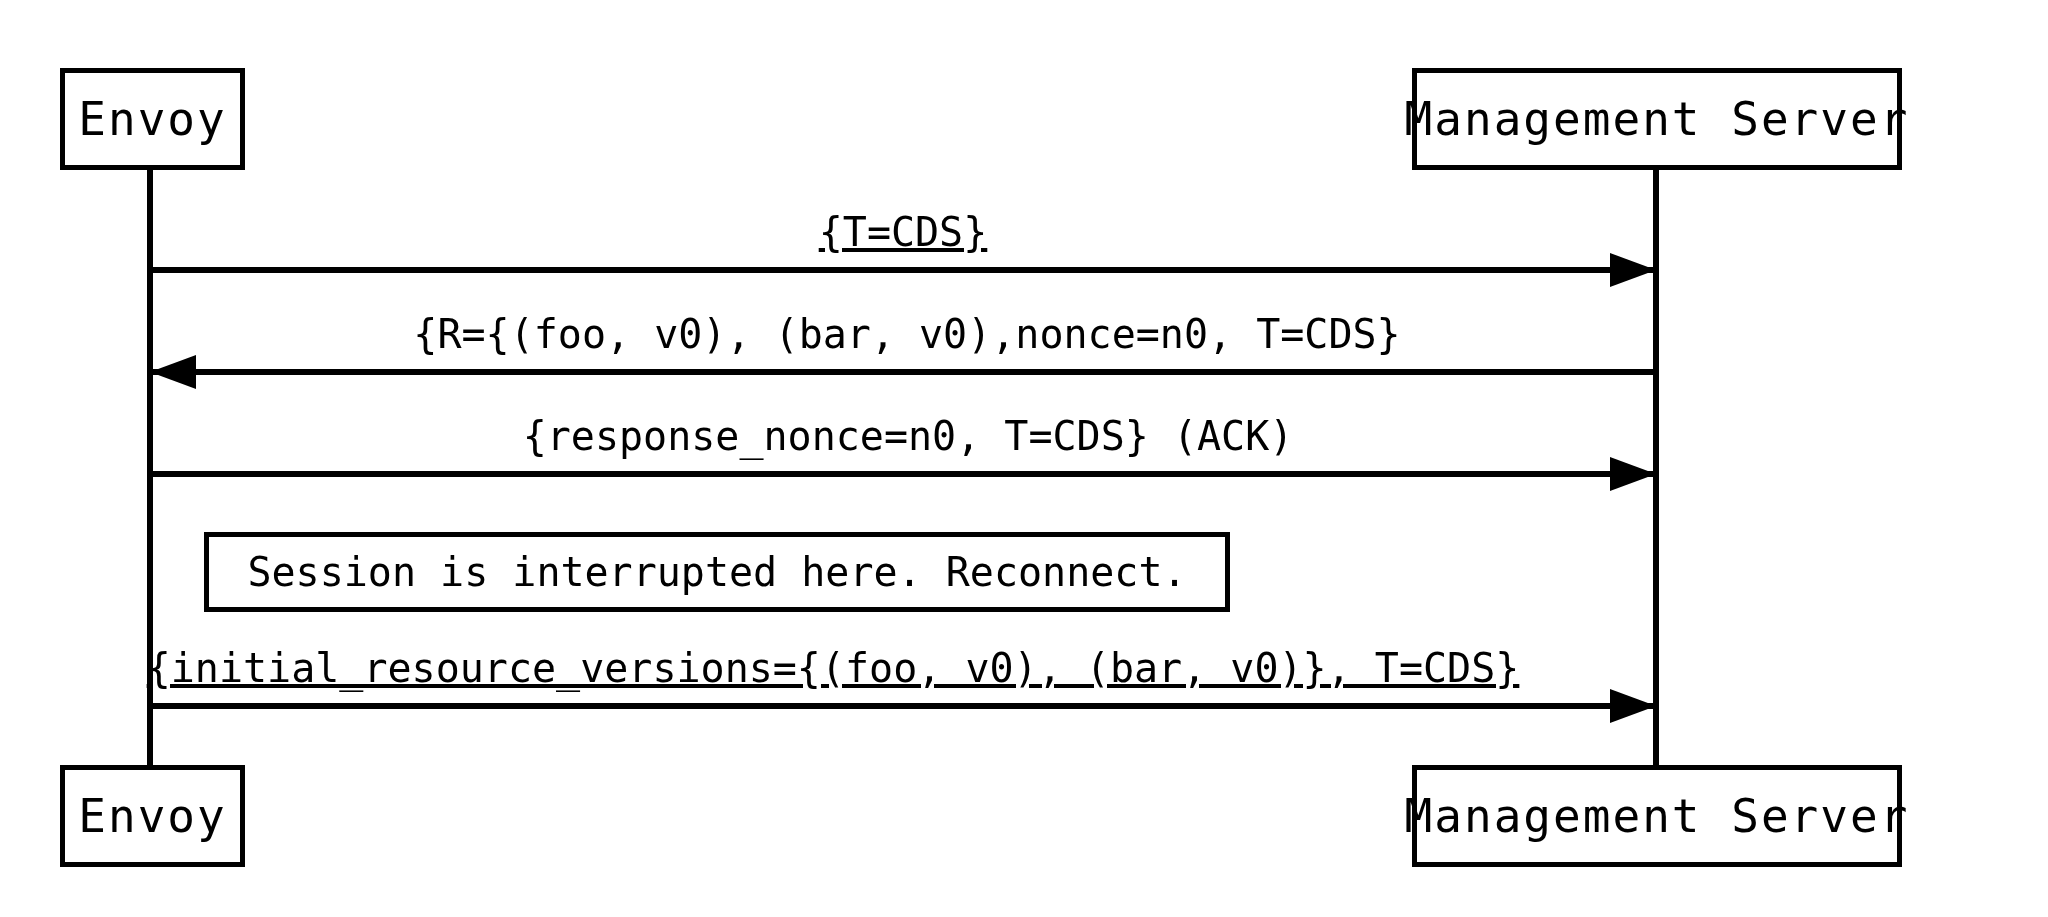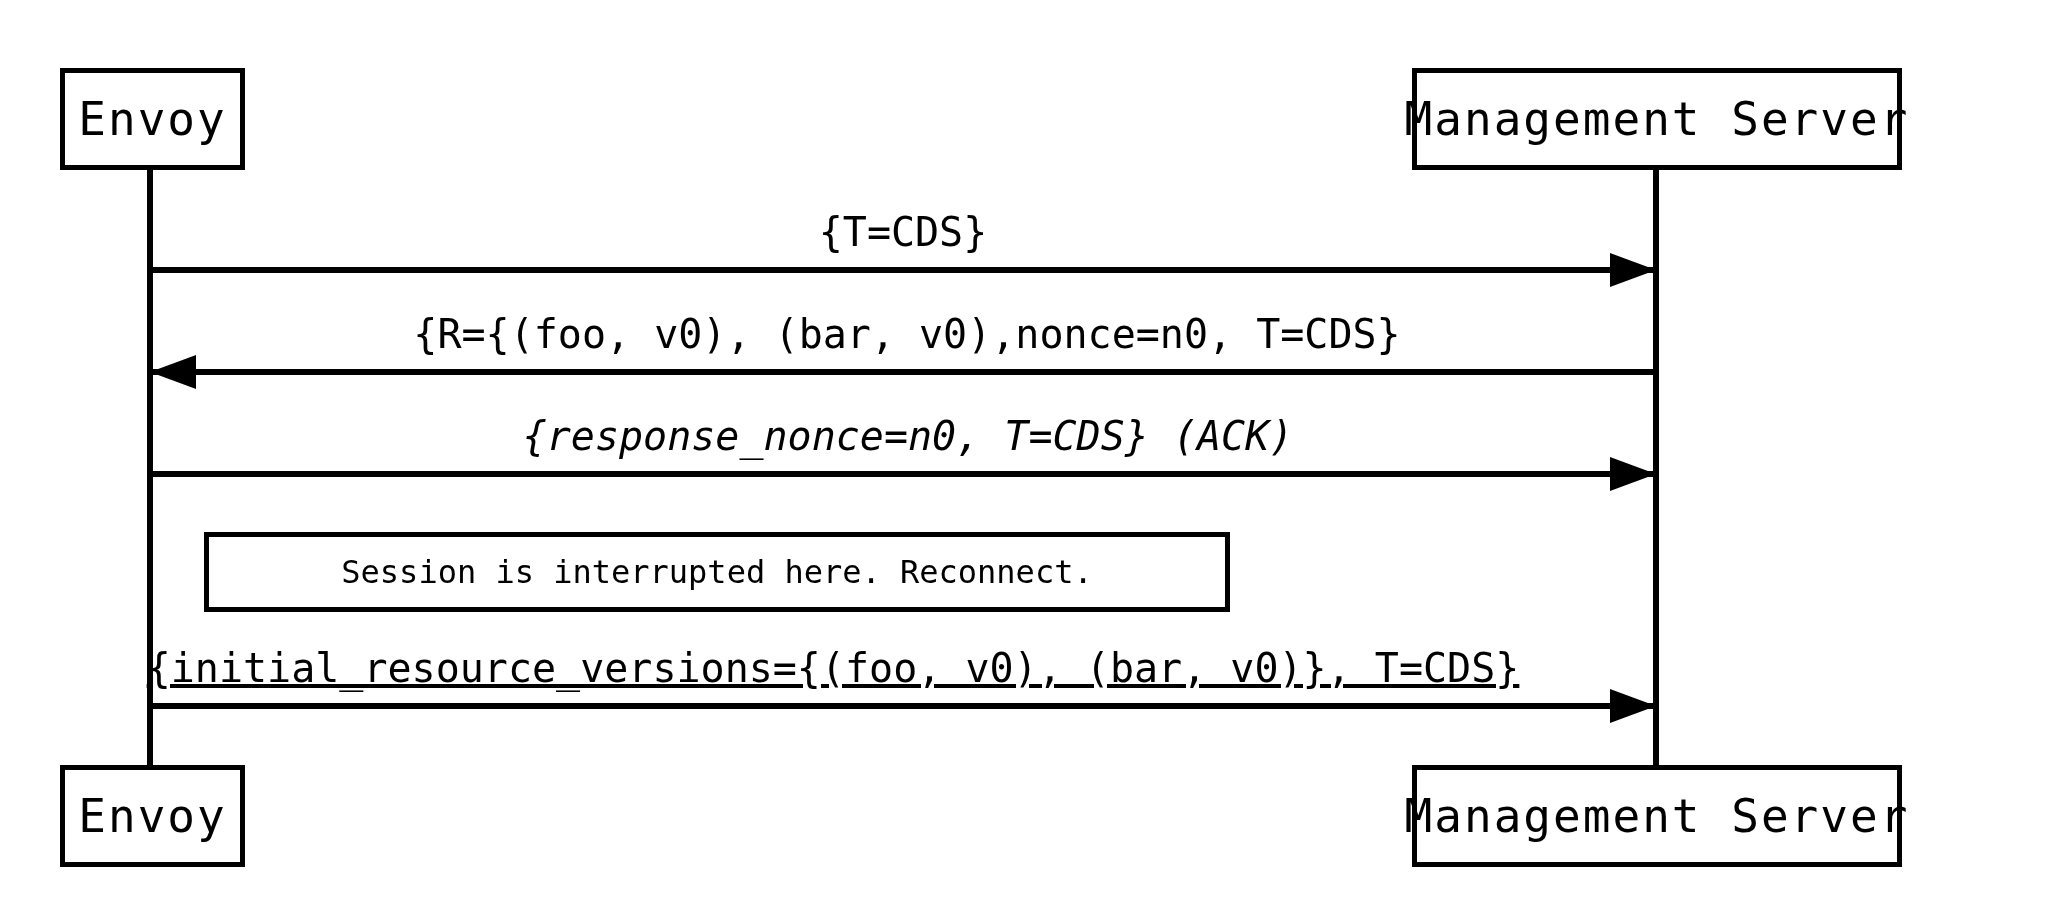--- a/index.html
+++ b/index.html
@@ -62,48 +62,48 @@
     white-space: pre;
   }
   .note-box {
     position: absolute;
     box-sizing: border-box;
     border: 5px solid #000000;
     background: #ffffff;
     display: flex;
     align-items: center;
     justify-content: center;
-    font-size: 32px;
+    font-size: 40px;
     white-space: pre;
   }
 </style>
 </head>
 <body>
 
 <div class="canvas">
 
   <div class="actor-box" style="left:60px; top:68px; width:185px; height:102px;">
     <span>Envoy</span>
   </div>
   <div class="actor-box" style="left:1412px; top:68px; width:490px; height:102px;">
     <span>Management Server</span>
   </div>
 
   <div class="lifeline" style="left:147px; top:170px; height:595px;"></div>
   <div class="lifeline" style="left:1653px; top:170px; height:595px;"></div>
 
-  <div class="msg-label" style="left:903px; top:208px;">{T=CDS}</div>
+  <div class="msg-label" style="left:903px; top:208px;text-decoration:underline;">{T=CDS}</div>
   <div class="msg-line" style="left:150px; top:267px; width:1506px;"></div>
   <div class="arrowhead right" style="left:1610px; top:253px;"></div>
 
   <div class="msg-label" style="left:907px; top:310px;">{R={(foo, v0), (bar, v0),nonce=n0, T=CDS}</div>
   <div class="msg-line" style="left:150px; top:369px; width:1506px;"></div>
   <div class="arrowhead left" style="left:150px; top:355px;"></div>
 
-  <div class="msg-label" style="left:908px; top:412px;font-style:italic;">{response_nonce=n0, T=CDS} (ACK)</div>
+  <div class="msg-label" style="left:908px; top:412px;">{response_nonce=n0, T=CDS} (ACK)</div>
   <div class="msg-line" style="left:150px; top:471px; width:1506px;"></div>
   <div class="arrowhead right" style="left:1610px; top:457px;"></div>
 
   <div class="note-box" style="left:204px; top:532px; width:1026px; height:80px;">
     <span>Session is interrupted here. Reconnect.</span>
   </div>
 
   <div class="msg-label" style="left:833px; top:644px;text-decoration:underline;">{initial_resource_versions={(foo, v0), (bar, v0)}, T=CDS}</div>
   <div class="msg-line" style="left:150px; top:703px; width:1506px;"></div>
   <div class="arrowhead right" style="left:1610px; top:689px;"></div>

